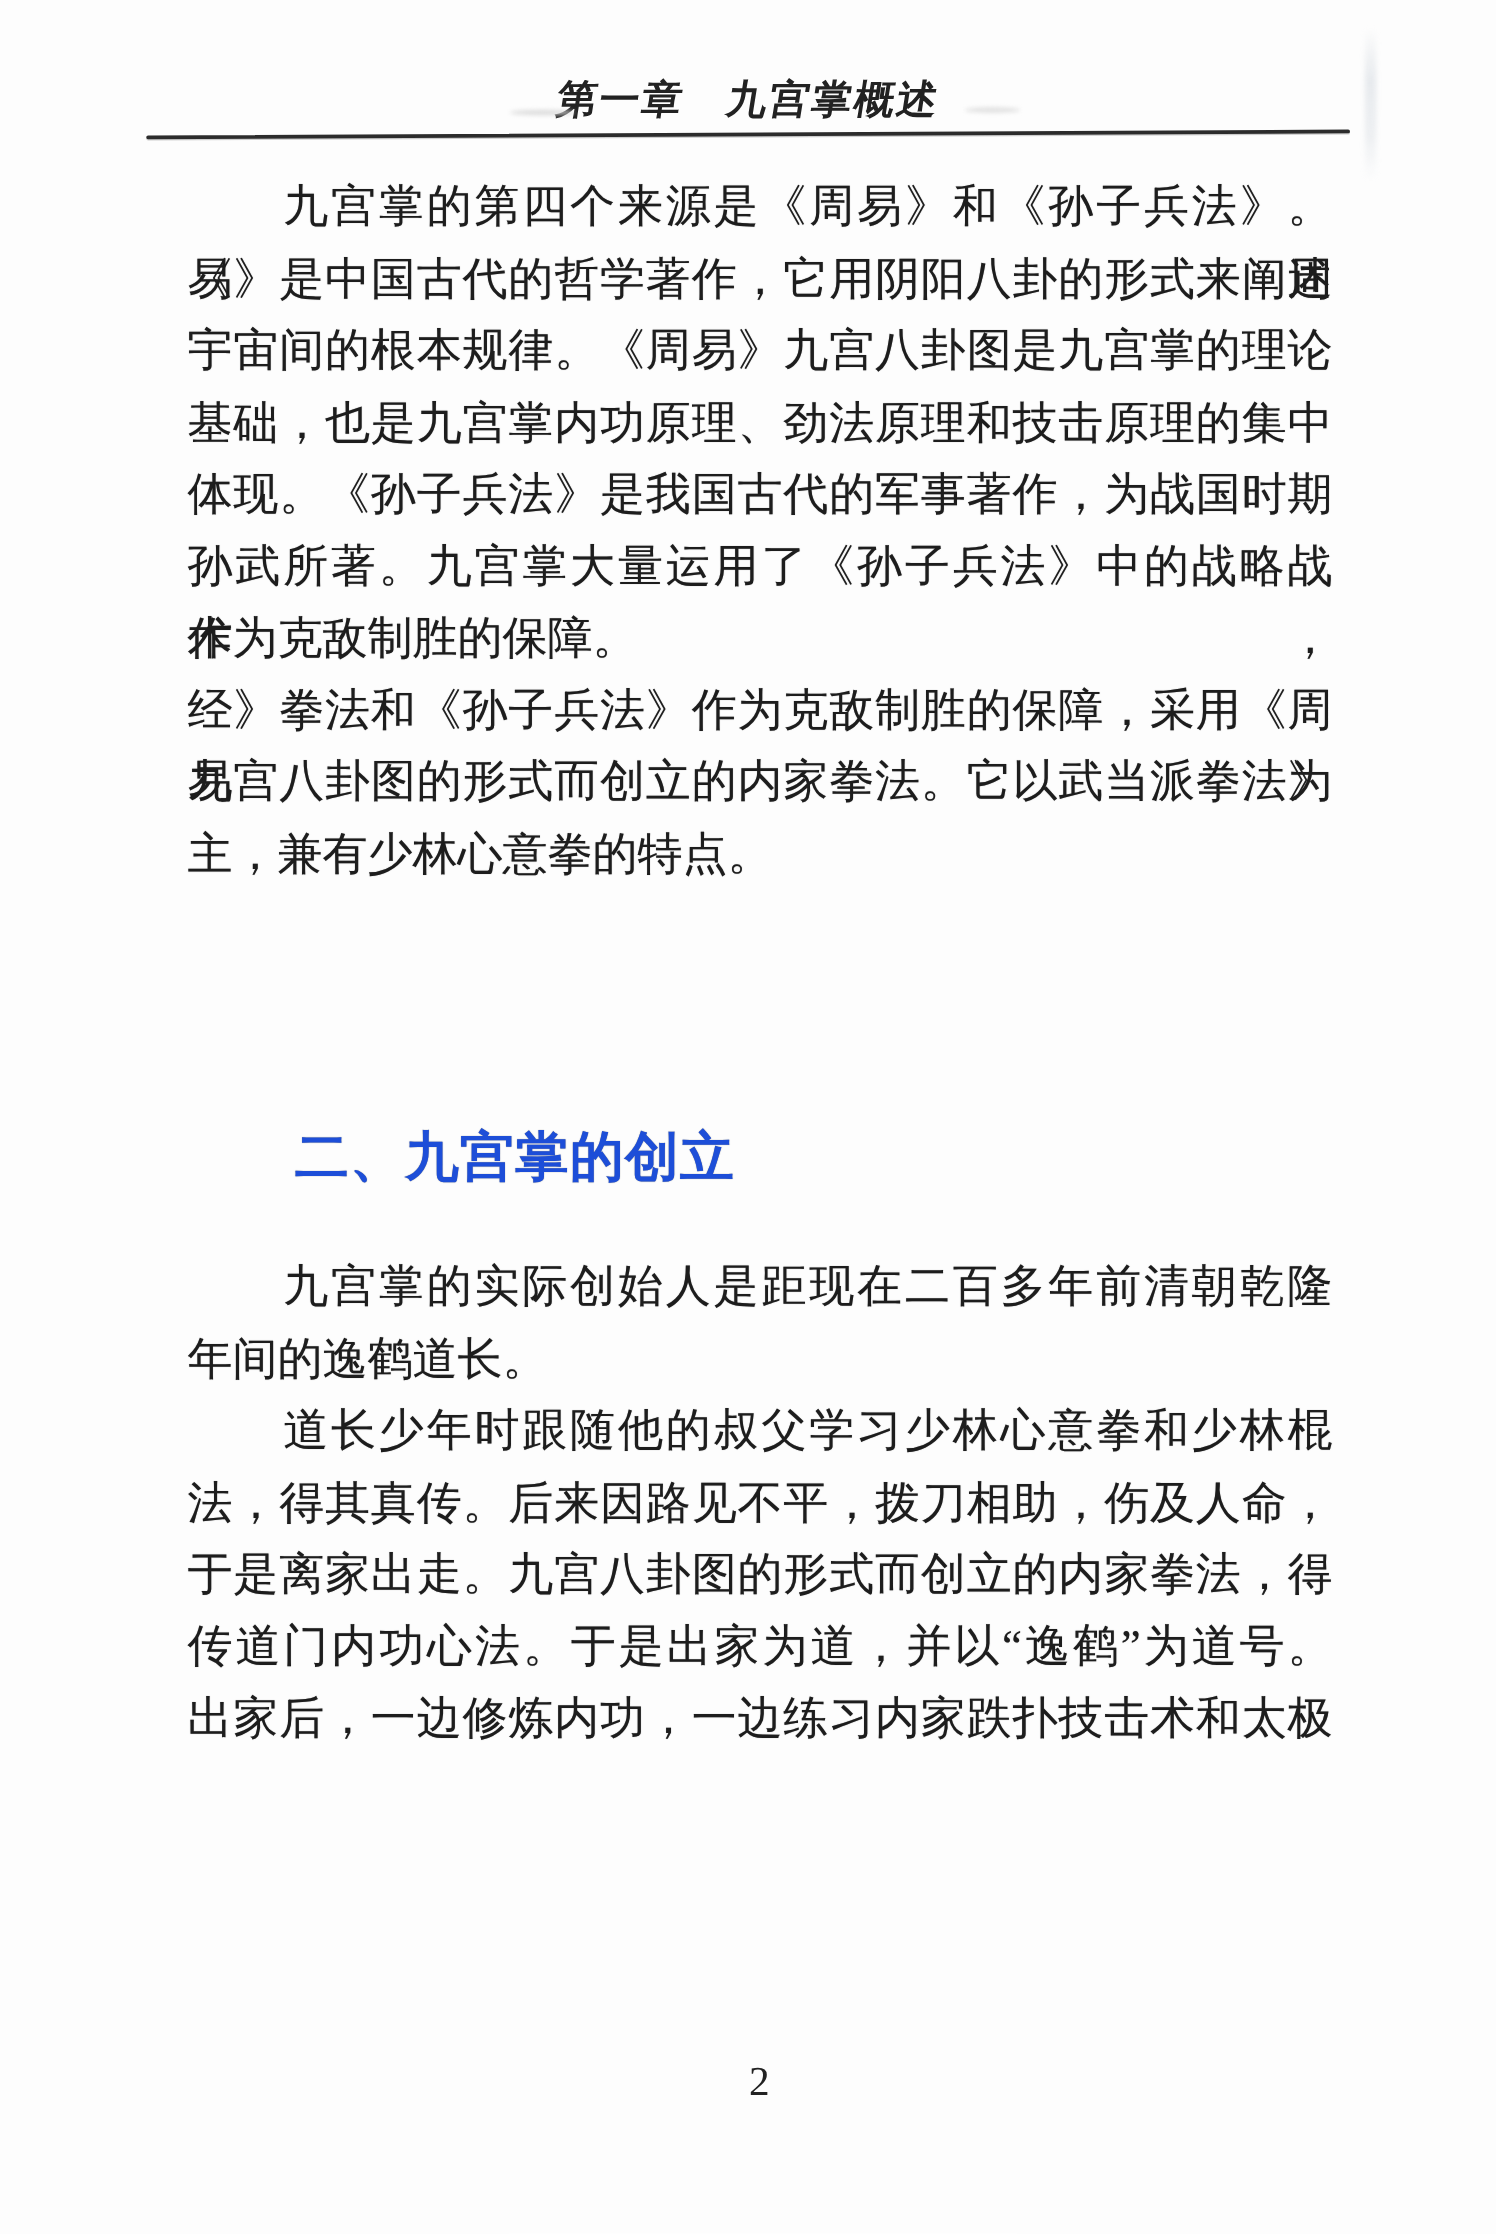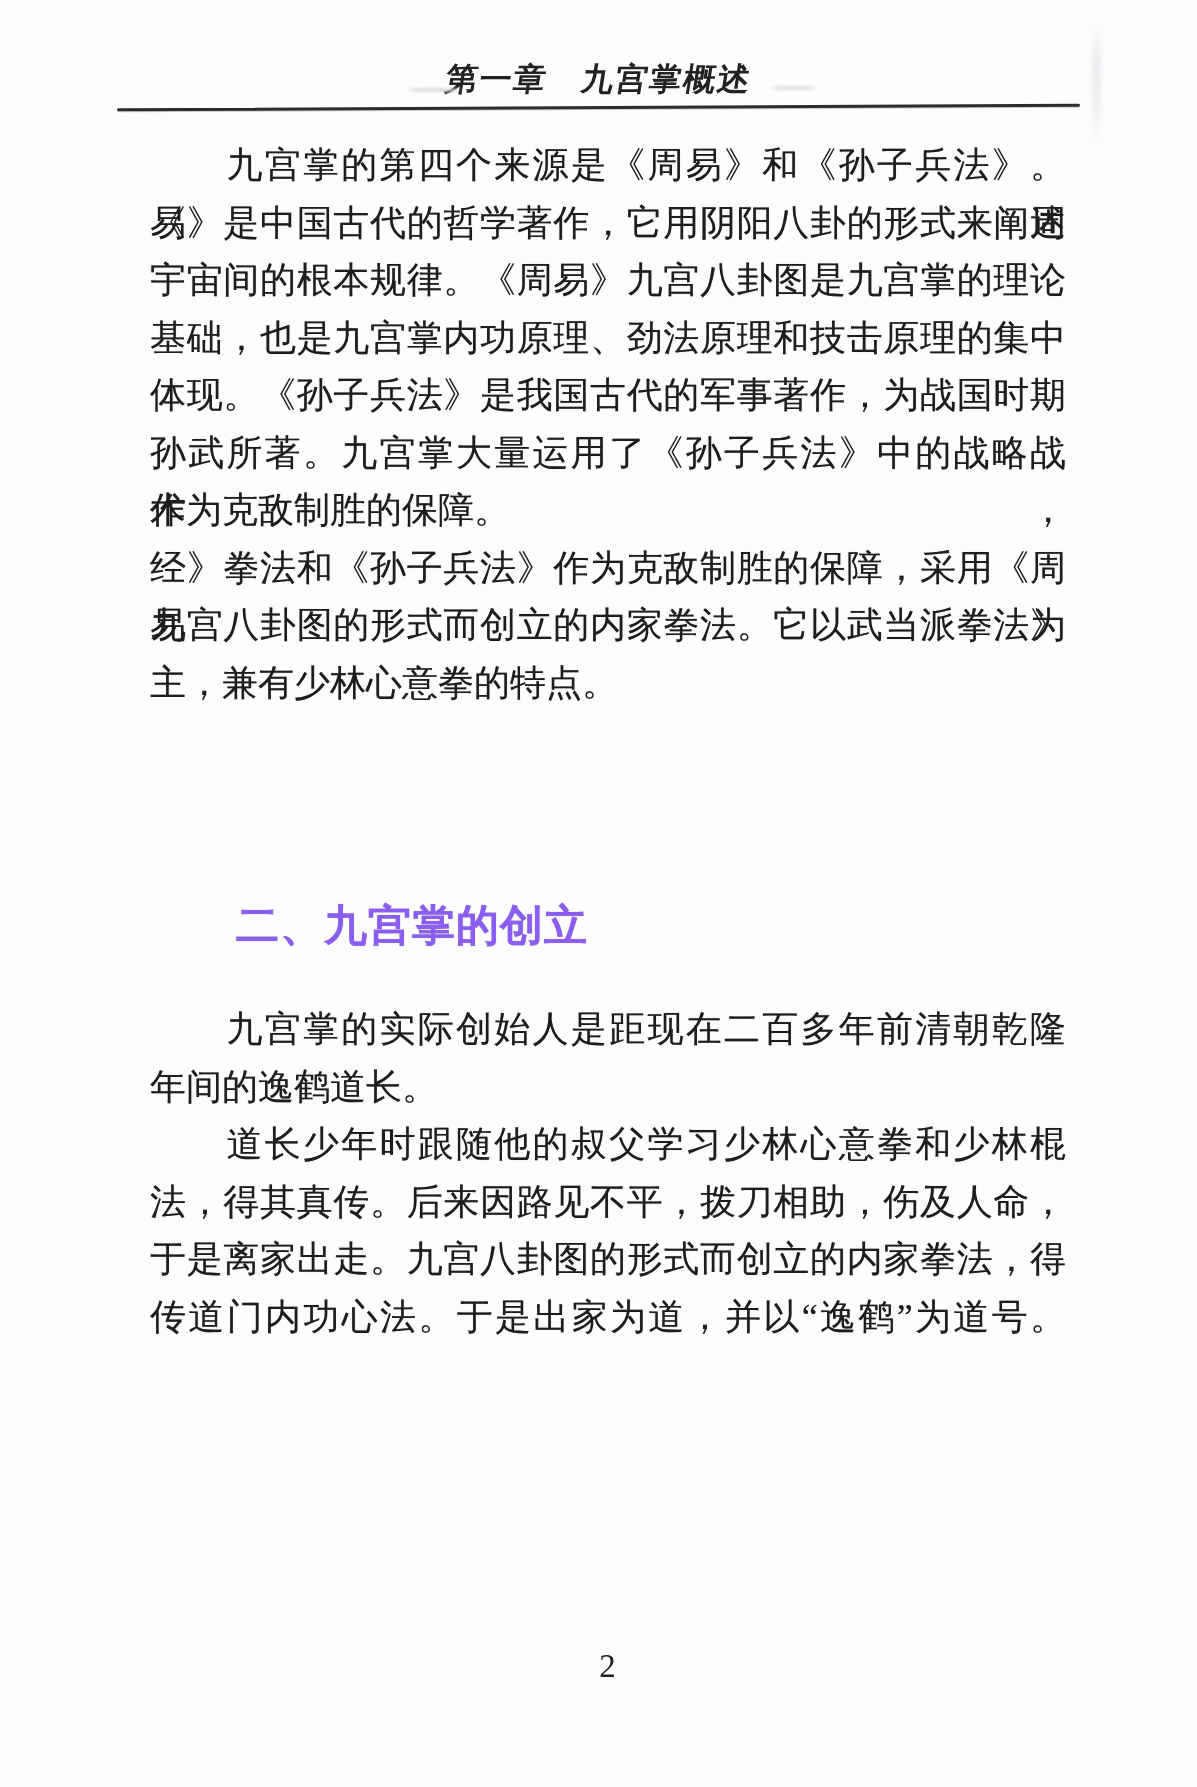--- a/index.html
+++ b/index.html
@@ -72,21 +72,21 @@
   
   .section-heading {
     position: absolute;
     top: 897px;
     left: 236px;
     margin: 0;
     font-family: "Liberation Sans", "DejaVu Sans", sans-serif;
     font-weight: 700;
     font-size: 43px;
     letter-spacing: 1px;
-    color: #8b5cf6;
+    color: #1d4ed8;
     text-shadow: 0 0 0.8px rgba(30,30,30,0.6);
   }
 
   
   .page-footer {
     position: absolute;
     top: 1648px;
     left: 0;
     width: 100%;
     text-align: center;
@@ -162,20 +162,21 @@
   <div class="text-block block2">
       <div class="para">
         <div class="line">　　九宫掌的实际创始人是距现在二百多年前清朝乾隆</div>
         <div class="line last">年间的逸鹤道长。</div>
       </div>
       <div class="para">
         <div class="line">　　道长少年时跟随他的叔父学习少林心意拳和少林棍</div>
         <div class="line">法，得其真传。后来因路见不平，拨刀相助，伤及人命，</div>
         <div class="line">于是离家出走。九宫八卦图的形式而创立的内家拳法，得</div>
         <div class="line">传道门内功心法。于是出家为道，并以“逸鹤”为道号。</div>
+        <div class="line">出家后，一边修炼内功，一边练习内家跌扑技击术和太极</div>
       </div>
     </div>
 
   <div class="page-footer">
     <span class="page-number">2</span>
   </div>
 
 </div>
 
 </body></html>

